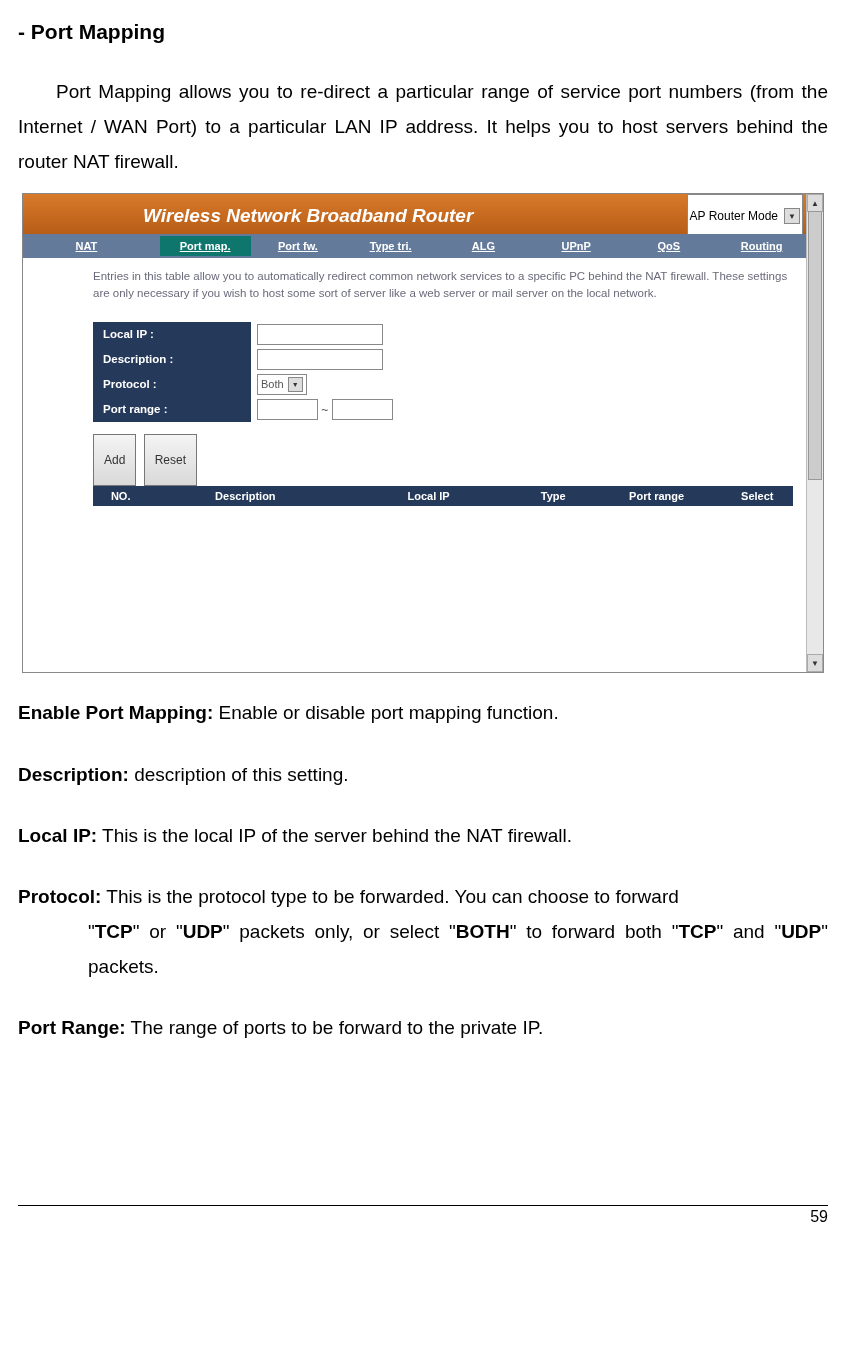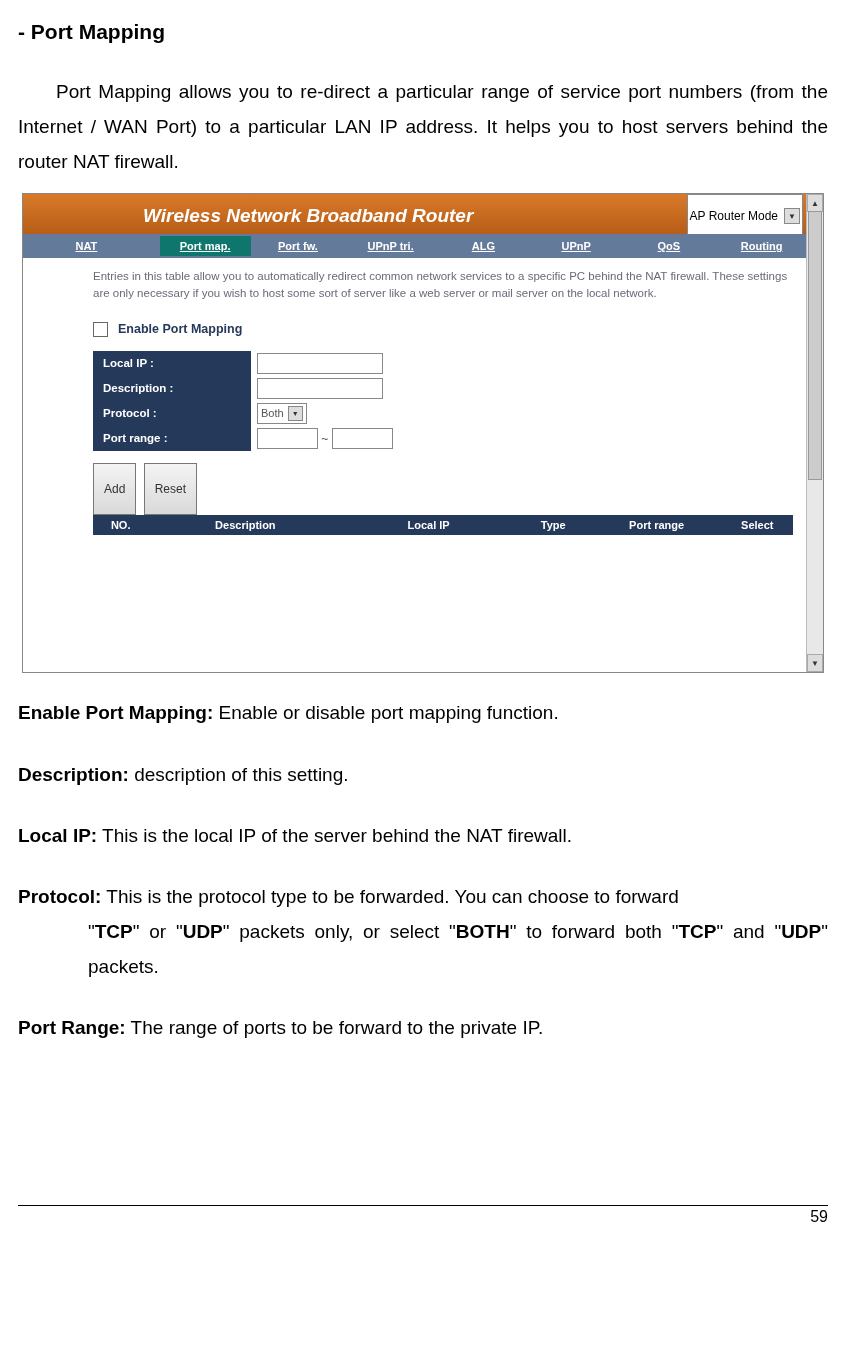--- a/index.html
+++ b/index.html
@@ -203,34 +203,30 @@
     <span class="router-banner-title">Wireless Network Broadband Router</span>
     <span class="mode-select">
       <span>AP Router Mode</span>
       <span class="drop">▼</span>
     </span>
   </div>
   <div class="router-tabs">
     <a>NAT</a>
     <a class="active">Port map.</a>
     <a>Port fw.</a>
-    <a>UPnP tri.</a>
+    <a>Type tri.</a>
     <a>ALG</a>
     <a>UPnP</a>
     <a>QoS</a>
     <a>Routing</a>
   </div>
 
   <div class="router-body">
     <div class="router-helptext">Entries in this table allow you to automatically redirect common network services to a specific PC behind the NAT firewall. These settings are only necessary if you wish to host some sort of server like a web server or mail server on the local network.</div>
 
-    <div class="enable-row">
-      <span class="cbox"></span>
-      <span class="lbl">Enable Port Mapping</span>
-    </div>
 
     <table class="form-tbl">
       <tbody>
           <tr>
         <td class="lab">Local IP :</td>
         <td class="inp"><input type="text" style=""></td>
       </tr>
       <tr>
         <td class="lab">Description :</td>
         <td class="inp"><input type="text" style=""></td>

